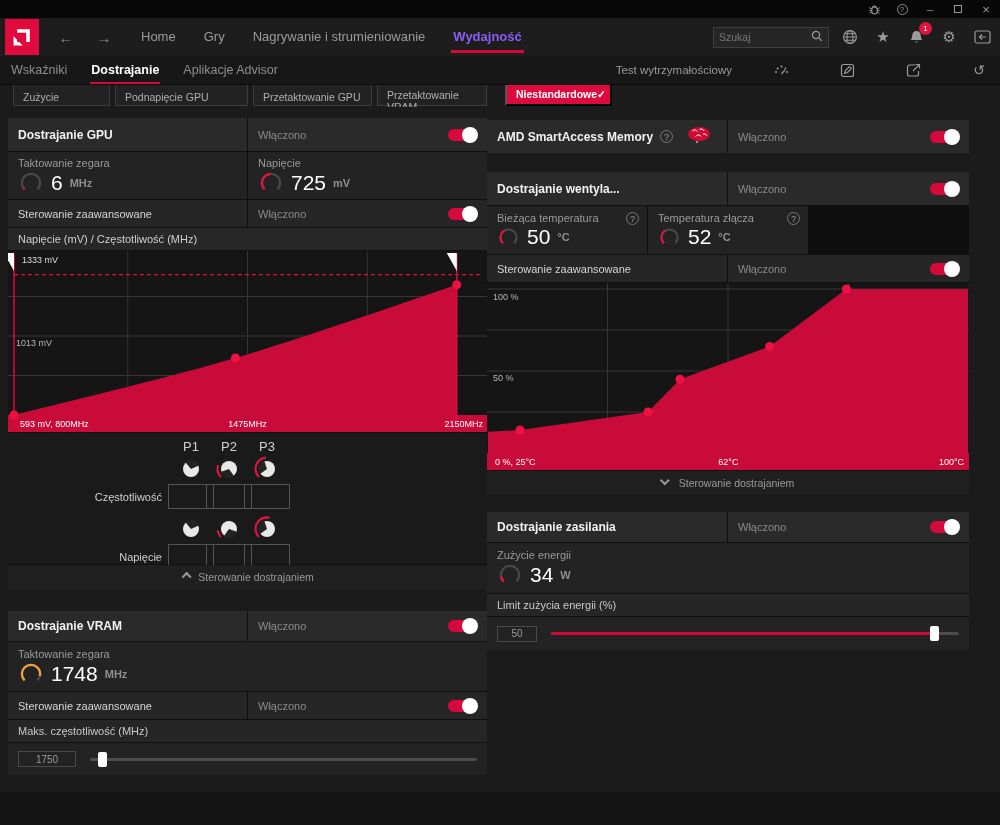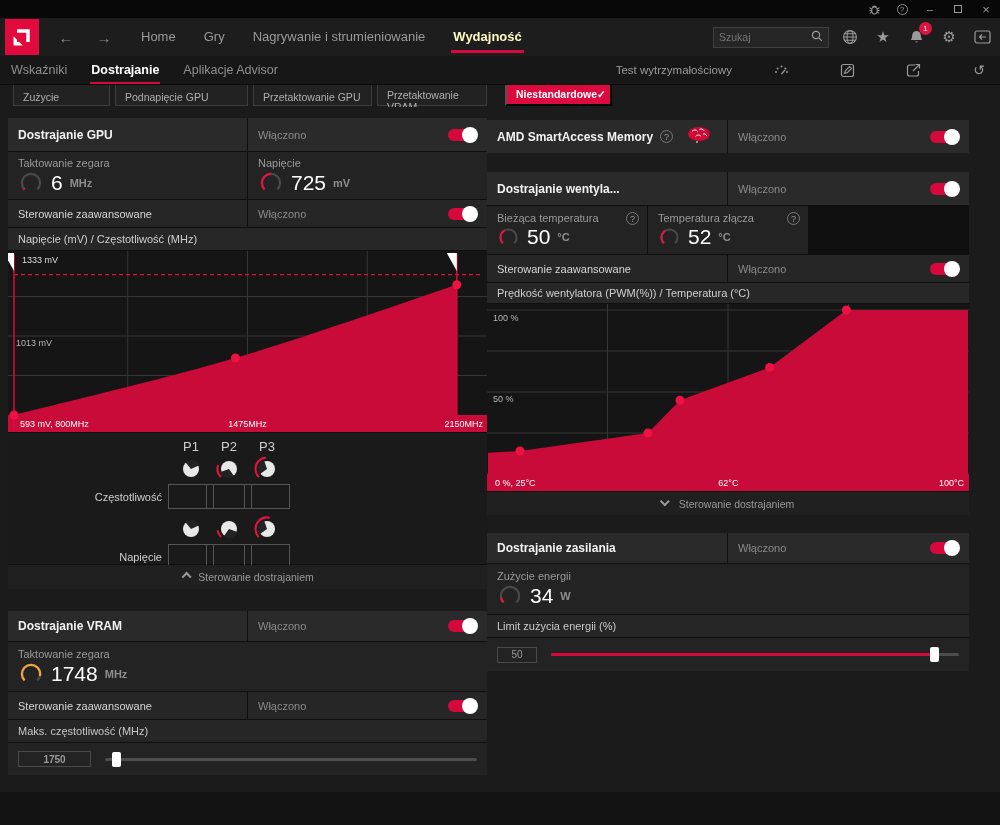--- a/index.html
+++ b/index.html
@@ -13,21 +13,21 @@
   
   .titlebar{height:18px;background:#080808;display:flex;align-items:center;justify-content:flex-end;gap:0;}
   .titlebar .tbtn{width:28px;height:18px;display:flex;align-items:center;justify-content:center;color:#9a9a9a;font-size:11px;}
   .qcirc{width:11px;height:11px;border:1px solid #8a8a8a;border-radius:50%;font-size:8px;display:flex;align-items:center;justify-content:center;color:#9a9a9a;}
   .winbox{width:8px;height:8px;border:1px solid #9a9a9a;}
   
   .navbar{height:38px;background:#1d1d1d;display:flex;align-items:center;position:relative;}
   .logo{width:34px;height:36px;background:#e00a3c;margin-left:5px;display:flex;align-items:center;justify-content:center;flex:0 0 auto;}
   .navarrow{color:#8a8a8a;font-size:15px;margin-left:16px;width:22px;text-align:center;}
   .navitem{color:#9a9a9a;font-size:13px;margin-left:24px;position:relative;padding:4px 2px 6px;}
-  .navitem.active{color:#fef9c3;font-weight:bold;}
+  .navitem.active{color:#8b5cf6;font-weight:bold;}
   .navitem.active::after{content:'';position:absolute;left:0;right:0;bottom:-3px;height:3px;background:var(--accent);}
   .searchbox{margin-left:auto;width:116px;height:21px;background:#262626;border:1px solid #3f3f3f;display:flex;align-items:center;padding:0 5px;}
   .searchbox input{flex:1;background:transparent;border:none;outline:none;color:#cfcfcf;font-size:10.5px;width:80px;}
   .searchbox input::placeholder{color:#777;}
   .navicon{width:24px;height:24px;margin-left:9px;display:flex;align-items:center;justify-content:center;color:#9a9a9a;font-size:15px;position:relative;}
   .badge{position:absolute;top:-3px;right:-4px;min-width:13px;height:13px;border-radius:7px;background:#e0153f;color:#fff;font-size:8px;display:flex;align-items:center;justify-content:center;padding:0 2px;}
   .navbar .last{margin-right:6px;}
   
   .subnav{height:29px;background:#171717;display:flex;align-items:center;border-bottom:1px solid #0c0c0c;}
   .tab{color:#8f8f8f;font-size:12.5px;margin-left:22px;position:relative;padding:3px 1px;}
@@ -375,21 +375,21 @@
           <div class="cell adv">
               <span style="font-size:11px;color:#d6d6d6">Sterowanie zaawansowane</span>
             </div>
           <div class="cell adv">
               <span class="state">Włączono</span>
               <span class="toggle"></span>
             </div>
         </div>
         <div class="lblrow">Maks. częstotliwość (MHz)</div>
         <div class="sliderrow">
-          <input class="sldbox" style="width: 73px; font-weight: bold;" value="1750">
+          <input class="sldbox" style="width: 58px;" value="1750">
           <div class="track">
             <span class="thumb" style="left:2%"></span>
           </div>
         </div>
       </div>
     </div>
 
     <div class="colR">
       <div class="card">
         <div class="row2" style="grid-template-columns:240px 1fr">
@@ -450,21 +450,20 @@
         </div>
         <div class="row2" style="grid-template-columns:240px 1fr">
           <div class="cell adv">
               <span style="font-size:11px;color:#d6d6d6">Sterowanie zaawansowane</span>
             </div>
           <div class="cell adv">
               <span class="state">Włączono</span>
               <span class="toggle"></span>
             </div>
         </div>
-        <div class="chart-title" style="height:20px">Prędkość wentylatora (PWM(%)) / Temperatura (°C)</div>
         <div class="chartwrap" style="height:187px">
           <svg width="482" height="187">
               <line x1="120.5" x2="120.5" y1="0" y2="170" class="grid"></line>
               <line x1="241" x2="241" y1="0" y2="170" class="grid"></line>
               <line x1="361.5" x2="361.5" y1="0" y2="170" class="grid"></line>
               <line x1="0" x2="482" y1="6" y2="6" class="grid"></line>
               <line x1="0" x2="482" y1="47" y2="47" class="grid"></line>
               <line x1="0" x2="482" y1="88" y2="88" class="grid"></line>
               <line x1="0" x2="482" y1="129" y2="129" class="grid"></line>
               <rect x="0" y="170" width="482" height="17" class="afill"></rect>

